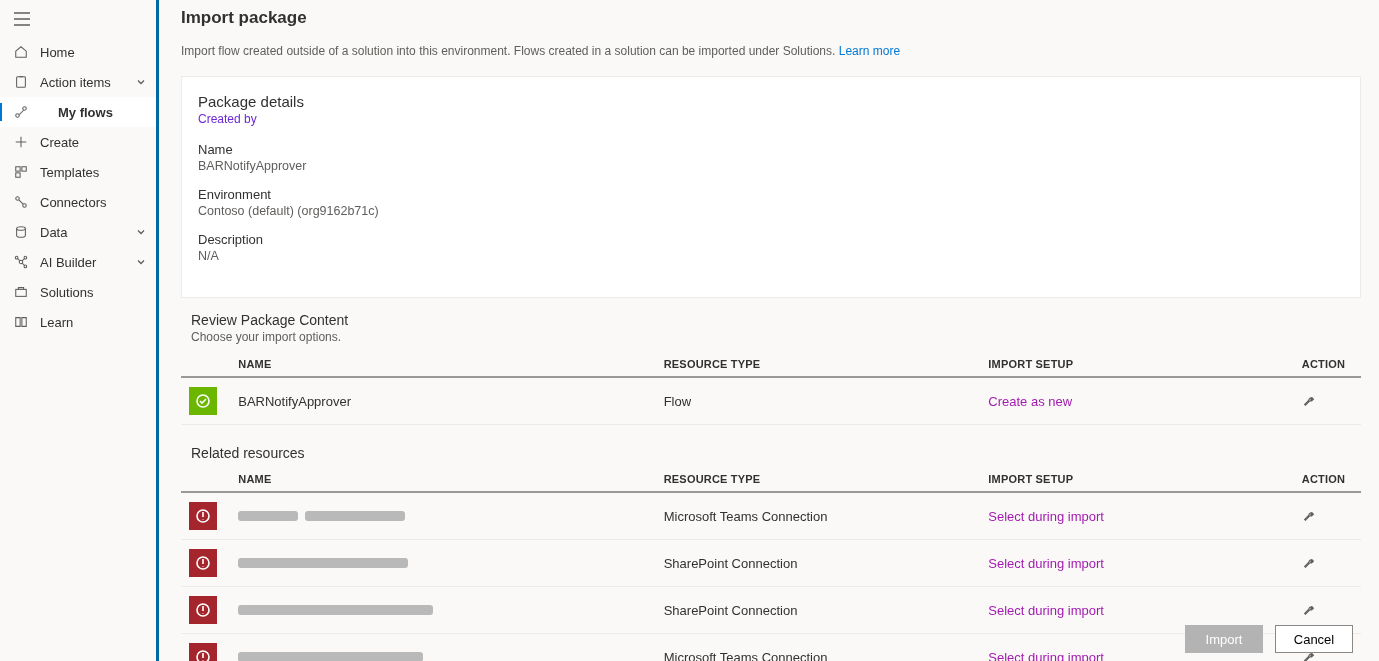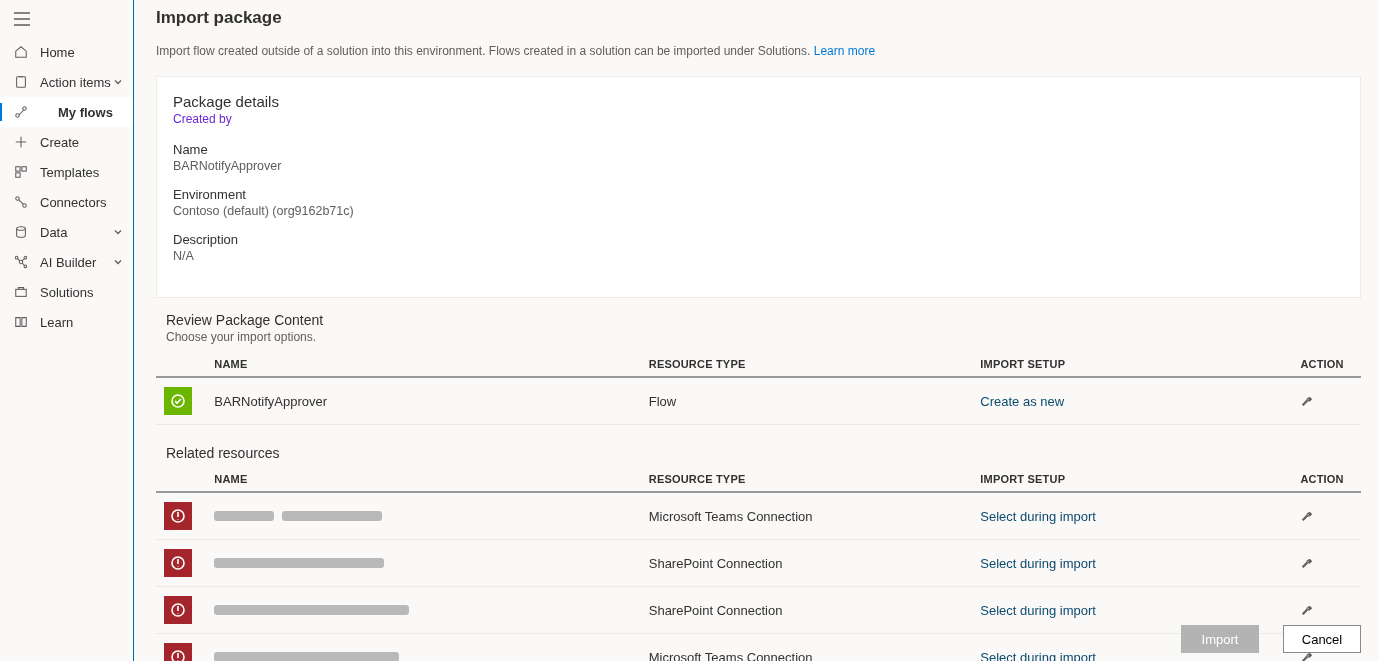--- a/index.html
+++ b/index.html
@@ -8,23 +8,23 @@
     font-size: 13px;
     color: #323130;
     background: #faf9f8;
     width: 1379px;
     height: 661px;
     overflow: hidden;
     position: relative;
   }
   .app { display: flex; width: 100%; height: 100%; }
   .sidebar {
-    width: 134px;
+    width: 159px;
     background: #faf9f8;
-    border-right: 1px solid #0369a1;
+    border-right: 3px solid #0369a1;
     flex-shrink: 0;
   }
   .hamburger { padding: 12px 14px 8px; }
   .hamburger svg { width: 16px; height: 14px; }
   .nav-item {
     display: flex;
     align-items: center;
     height: 30px;
     padding: 0 10px 0 12px;
     cursor: pointer;
@@ -90,29 +90,29 @@
     width: 28px;
     height: 28px;
     display: inline-flex;
     align-items: center;
     justify-content: center;
     color:#fff;
     font-size: 14px;
   }
   .status-ok { background: #6bb700; }
   .status-err { background: #a4262c; }
-  .setup-link { color:#0c4a6e; cursor:pointer; }
+  .setup-link { color:#a21caf; cursor:pointer; }
   .wrench { color:#605e5c; cursor:pointer; display:inline-block;}
   .redacted { display:inline-block; height:10px; background:#b9b9b9; border-radius:3px; }
   .footer {
     position:absolute;
-    right: 18px;
+    right: 26px;
     bottom: 8px;
     display:flex;
-    gap:24px;
+    gap:12px;
   }
   .btn {
     height: 28px;
     min-width: 78px;
     padding: 0 14px;
     font-size: 13px;
     border: 1px solid #8a8886;
     background: #fff;
     cursor: pointer;
   }

